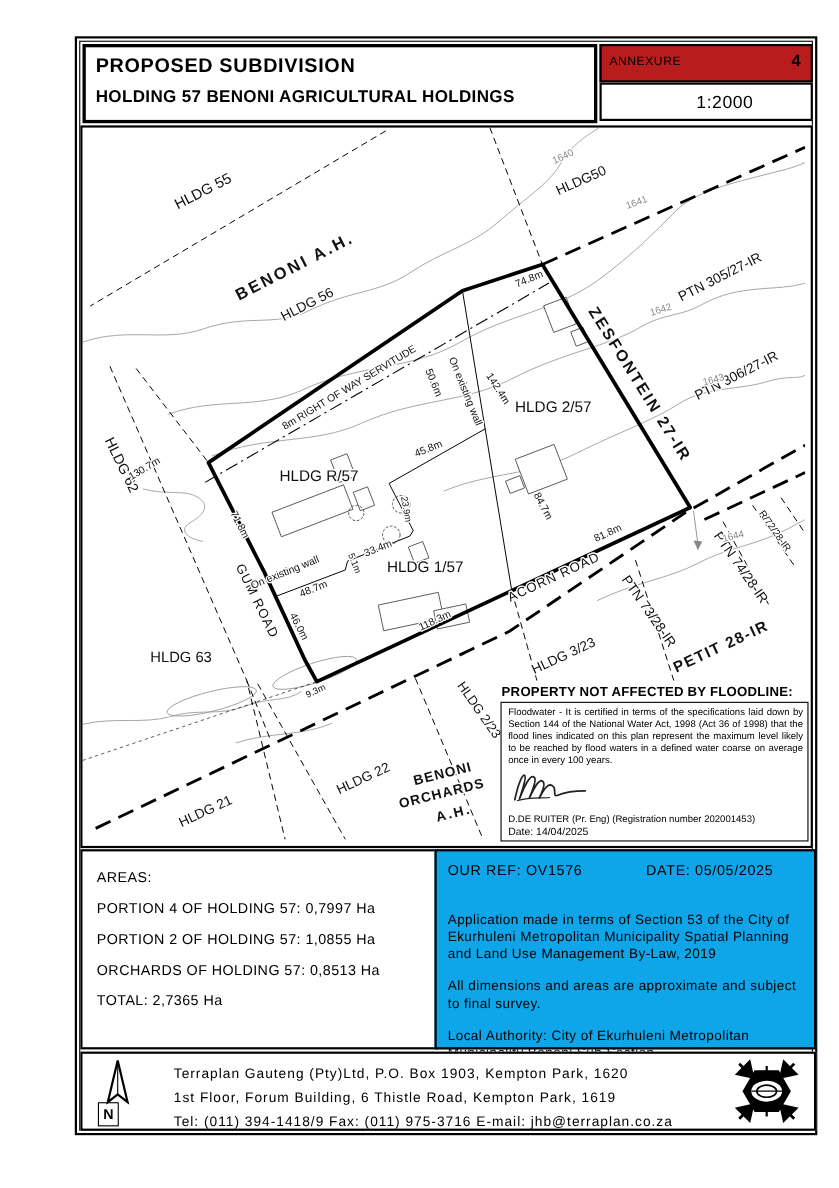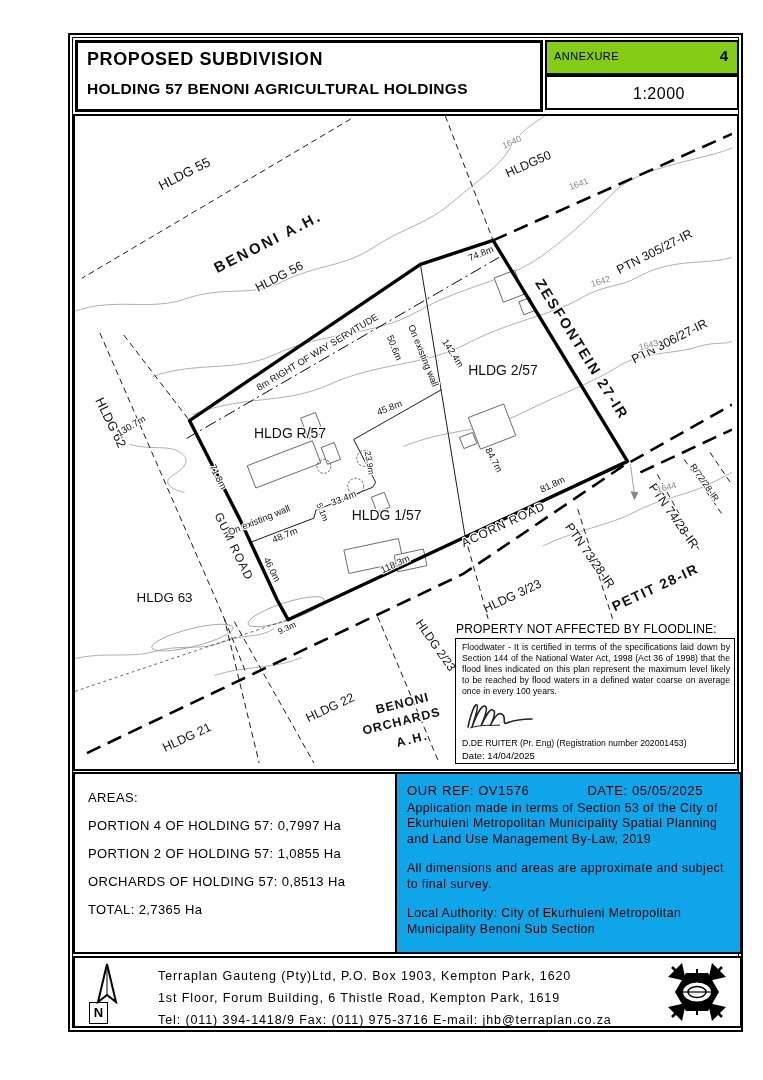--- a/index.html
+++ b/index.html
@@ -5,45 +5,45 @@
   html,body{margin:0;padding:0;background:#fff;}
   body{width:763px;height:1080px;position:relative;font-family:"Liberation Sans",sans-serif;color:#000;overflow:hidden;}
   .abs{position:absolute;}
   
   .sheet{left:68px;top:33px;width:671px;height:995px;border:2px solid #000;}
   .sheet-inner{position:absolute;inset:2px;border:1px solid #000;}
   
   .titlebox{left:75px;top:40px;width:462px;height:66px;border:3px solid #000;background:#fff;}
   .title1{position:absolute;left:9px;top:6px;font-size:18px;font-weight:bold;letter-spacing:.6px;}
   .title2{position:absolute;left:9px;top:37px;font-size:15.5px;font-weight:bold;letter-spacing:.3px;}
-  .annexbox{left:545px;top:40px;width:190px;height:31px;border:2px solid #000;background:#84cc16;text-align:center;}
+  .annexbox{left:545px;top:40px;width:190px;height:31px;border:2px solid #000;background:#b91c1c;text-align:center;}
   .annex-label{position:absolute;left:7px;top:8px;font-size:11px;letter-spacing:.5px;}
   .annex-num{position:absolute;right:9px;top:5px;font-size:15px;font-weight:bold;}
   .scalebox{left:545px;top:75px;width:190px;height:31px;border:2px solid #000;background:#fff;}
   .scale-label{position:absolute;left:7px;top:24px;font-size:11px;letter-spacing:.5px;margin-top:35px;}
   .scale-value{position:absolute;left:86px;top:8px;font-size:16px;letter-spacing:.5px;}
   
   .mapbox{left:73px;top:114px;width:662px;height:653px;border:2.5px solid #000;background:#fff;}
   .mapbox svg{display:block;}
   svg text{font-family:"Liberation Sans",sans-serif;text-anchor:middle;paint-order:stroke;stroke:#fff;stroke-width:2.5px;stroke-linejoin:round;}
   
   .flood{left:455px;top:622px;width:280px;}
-  .flood-head{font-size:12px;letter-spacing:.2px;margin:0 0 2px 1px;white-space:nowrap;}
+  .flood-head{font-size:12px;letter-spacing:.2px;margin:0 0 2px 1px;white-space:nowrap;font-weight:bold;}
   .flood-box{border:1.5px solid #000;background:#fff;padding:3px 4px 2px 6px;}
   .flood-body{font-size:8.7px;line-height:11px;text-align:justify;}
   .flood-eng{font-size:8.7px;margin-top:1px;}
   .flood-date{font-size:9.5px;margin-top:2px;}
   
   .areasbox{left:73px;top:772px;width:322px;height:178px;border:2.5px solid #000;background:#fff;}
   .areas-inner{position:absolute;left:13px;top:10px;font-size:13px;line-height:28px;letter-spacing:.4px;}
   .notesbox{left:395px;top:772px;width:343px;height:178px;border:2.5px solid #000;background:#0ea5e9;}
   .notes-inner{position:absolute;left:10px;top:9px;width:322px;font-size:12.3px;letter-spacing:.4px;line-height:15.5px;}
   .refrow{display:flex;font-size:13px;letter-spacing:.6px;}
   .refrow .date{margin-left:auto;margin-right:26px;}
-  .notes-p{margin-top:2px;}
+  .notes-p{margin-top:30px;}
   .notes-p + .notes-p{margin-top:14px;}
   
   .footbox{left:73px;top:956px;width:665px;height:68px;border:2px solid #000;background:#fff;}
   .foot-text{position:absolute;left:83px;top:7px;font-size:12.5px;letter-spacing:.9px;line-height:22px;white-space:nowrap;}
   .north{position:absolute;left:16px;top:4px;}
   .nbox{position:absolute;left:14px;top:44px;width:17px;height:20px;border:1.5px solid #000;font-size:13px;font-weight:bold;text-align:center;line-height:19px;}
   .logo{position:absolute;right:12px;top:3px;}
 </style>
 </head>
 <body>

